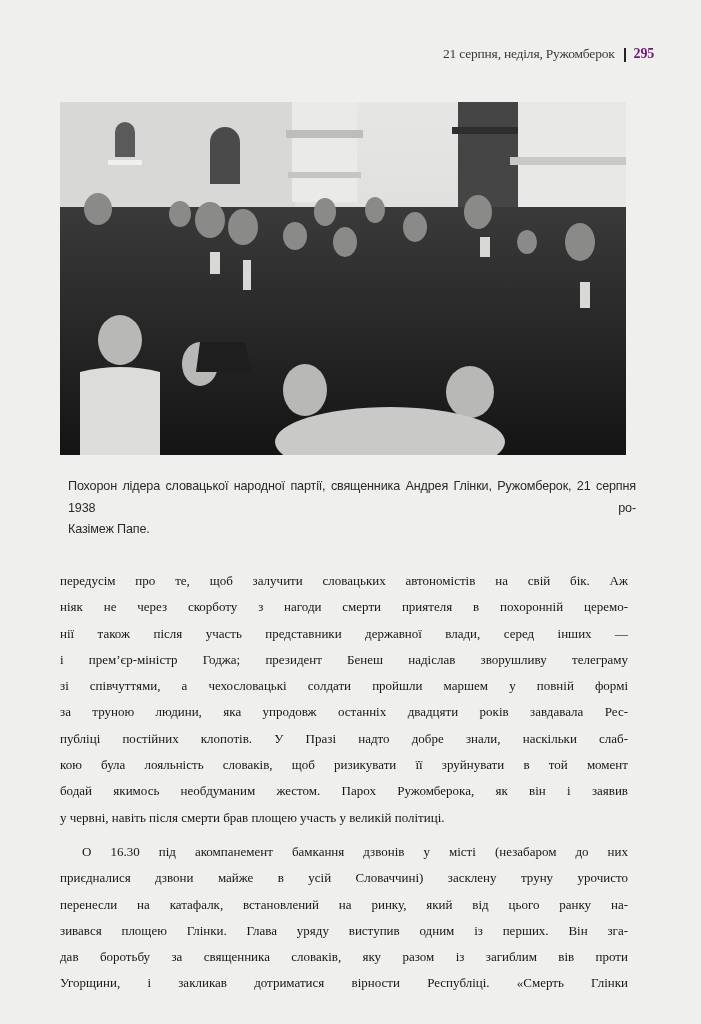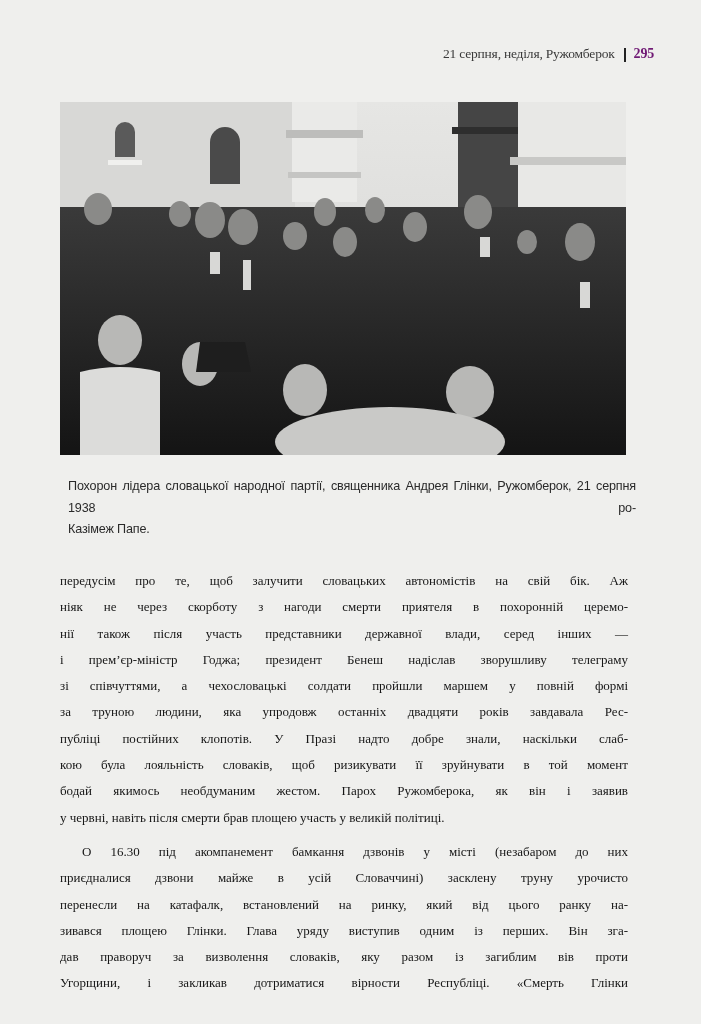--- a/index.html
+++ b/index.html
@@ -139,16 +139,16 @@
     <span class="ln">публіці постійних клопотів. У Празі надто добре знали, наскільки слаб-</span>
     <span class="ln">кою була лояльність словаків, щоб ризикувати її зруйнувати в той момент</span>
     <span class="ln">бодай якимось необдуманим жестом. Парох Ружомберока, як він і заявив</span>
     <span class="ln last">у червні, навіть після смерти брав площею участь у великій політиці.</span>
   </div>
   <div>
     <span class="ln indent">О 16.30 під акомпанемент бамкання дзвонів у місті (незабаром до них</span>
     <span class="ln">приєдналися дзвони майже в усій Словаччині) засклену труну урочисто</span>
     <span class="ln">перенесли на катафалк, встановлений на ринку, який від цього ранку на-</span>
     <span class="ln">зивався площею Глінки. Глава уряду виступив одним із перших. Він зга-</span>
-    <span class="ln">дав праворуч за визволення словаків, яку разом із загиблим вів проти</span>
+    <span class="ln">дав боротьбу за священника словаків, яку разом із загиблим вів проти</span>
     <span class="ln">Угорщини, і закликав дотриматися вірности Республіці. «Смерть Глінки</span>
   </div>
 </div>
 
 </body></html>

